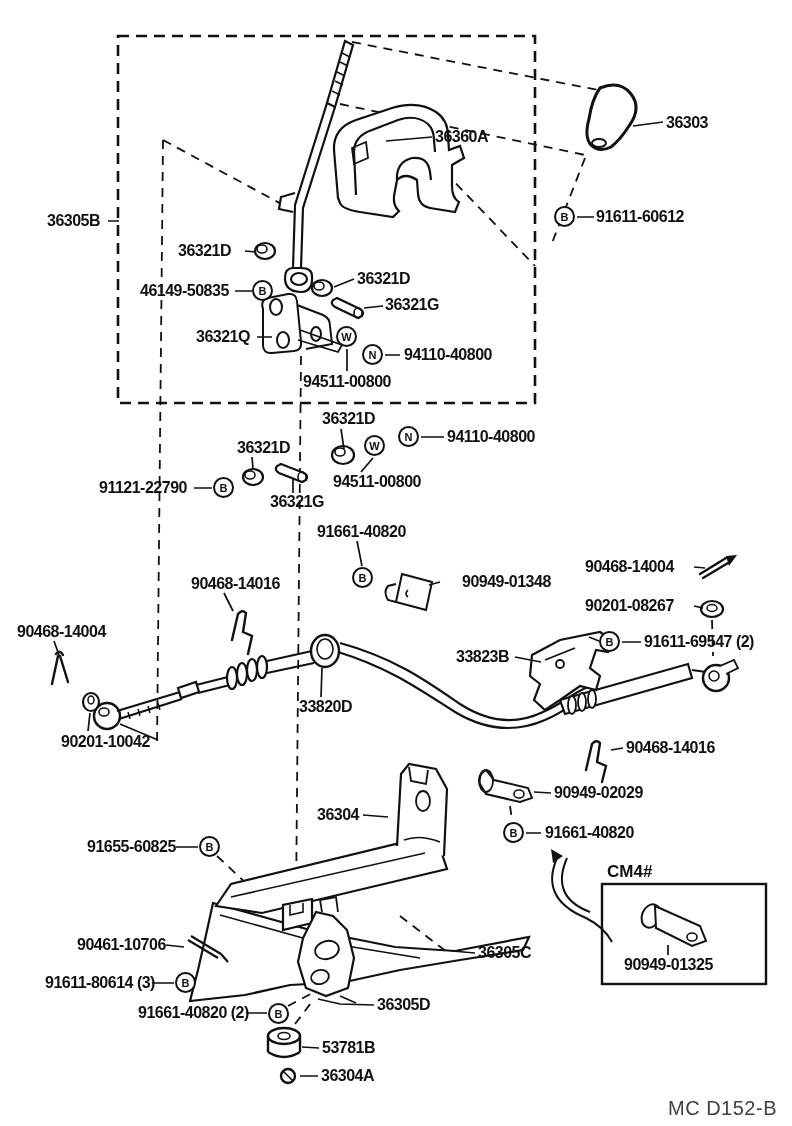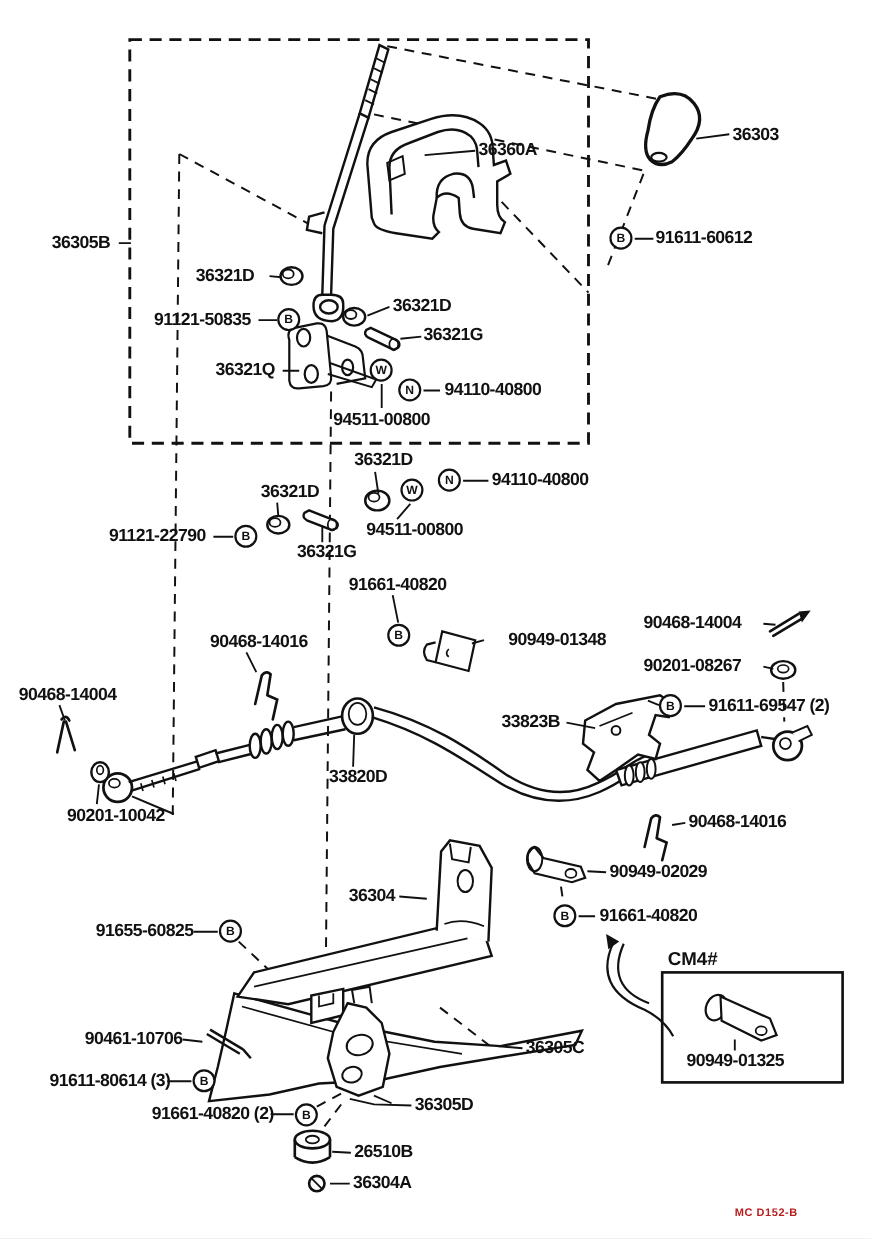--- a/index.html
+++ b/index.html
@@ -4,21 +4,21 @@
 <style>
   html,body{margin:0;padding:0;background:#e8e8e8;}
   .stage{position:relative;width:792px;height:1126px;background:#ffffff;overflow:hidden;
          font-family:"Liberation Sans","DejaVu Sans",sans-serif;color:#111;}
   svg{position:absolute;left:0;top:0;}
   .lbl{position:absolute;font-size:16px;font-weight:700;letter-spacing:-0.5px;
        white-space:nowrap;color:#111;line-height:1;}
   .co{position:absolute;width:21px;height:21px;border:2.2px solid #111;border-radius:50%;
       background:#fff;box-sizing:border-box;display:flex;align-items:center;justify-content:center;
       font-size:11px;font-weight:700;color:#111;}
-  .footer{position:absolute;font-size:10px;font-weight:700;letter-spacing:0.5px;color:#b91c1c;}
+  .footer{position:absolute;font-size:20px;font-weight:400;letter-spacing:0.5px;color:#404040;}
   .inset-title{position:absolute;font-size:17px;font-weight:700;color:#111;text-align:center;}
 </style>
 </head>
 <body>
 
 <div class="stage">
 
 <svg width="792" height="1126" viewBox="0 0 792 1126">
 
   <rect x="118" y="36" width="417" height="367" fill="none" stroke="#111" stroke-width="2.6" stroke-dasharray="11 7"></rect>
@@ -211,21 +211,21 @@
     M374,1005 L340,1004 L318,999  M319,1048 L302,1047  M318,1076 L300,1076
     M475,953 L452,951  M668,945 L668,955"></path>
 </svg>
 
 <div class="lbl" style="left:435px;top:129px">36360A</div>
 <div class="lbl" style="left:666px;top:115px">36303</div>
 <div class="lbl" style="left:47px;top:213px">36305B</div>
 <div class="lbl" style="left:596px;top:209px">91611-60612</div>
 <div class="lbl" style="left:178px;top:243px">36321D</div>
 <div class="lbl" style="left:357px;top:271px">36321D</div>
-<div class="lbl" style="left:140px;top:283px">91121-50835</div>
+<div class="lbl" style="left:140px;top:283px">46149-50835</div>
 <div class="lbl" style="left:385px;top:297px">36321G</div>
 <div class="lbl" style="left:196px;top:329px">36321Q</div>
 <div class="lbl" style="left:404px;top:347px">94110-40800</div>
 <div class="lbl" style="left:303px;top:374px">94511-00800</div>
 <div class="lbl" style="left:322px;top:411px">36321D</div>
 <div class="lbl" style="left:447px;top:429px">94110-40800</div>
 <div class="lbl" style="left:237px;top:440px">36321D</div>
 <div class="lbl" style="left:99px;top:480px">91121-22790</div>
 <div class="lbl" style="left:270px;top:494px">36321G</div>
 <div class="lbl" style="left:333px;top:474px">94511-00800</div>
@@ -241,21 +241,21 @@
 <div class="lbl" style="left:456px;top:649px">33823B</div>
 <div class="lbl" style="left:626px;top:740px">90468-14016</div>
 <div class="lbl" style="left:554px;top:785px">90949-02029</div>
 <div class="lbl" style="left:545px;top:825px">91661-40820</div>
 <div class="lbl" style="left:317px;top:807px">36304</div>
 <div class="lbl" style="left:87px;top:839px">91655-60825</div>
 <div class="lbl" style="left:77px;top:937px">90461-10706</div>
 <div class="lbl" style="left:45px;top:975px">91611-80614 (3)</div>
 <div class="lbl" style="left:138px;top:1005px">91661-40820 (2)</div>
 <div class="lbl" style="left:377px;top:997px">36305D</div>
-<div class="lbl" style="left:322px;top:1040px">26510B</div>
+<div class="lbl" style="left:322px;top:1040px">53781B</div>
 <div class="lbl" style="left:321px;top:1068px">36304A</div>
 <div class="lbl" style="left:478px;top:945px">36305C</div>
 <div class="lbl" style="left:624px;top:957px">90949-01325</div>
 
 <div class="co" style="left:554px;top:206px">B</div>
 <div class="co" style="left:252px;top:280px">B</div>
 <div class="co" style="left:213px;top:477px">B</div>
 <div class="co" style="left:352px;top:567px">B</div>
 <div class="co" style="left:599px;top:631px">B</div>
 <div class="co" style="left:503px;top:822px">B</div>

